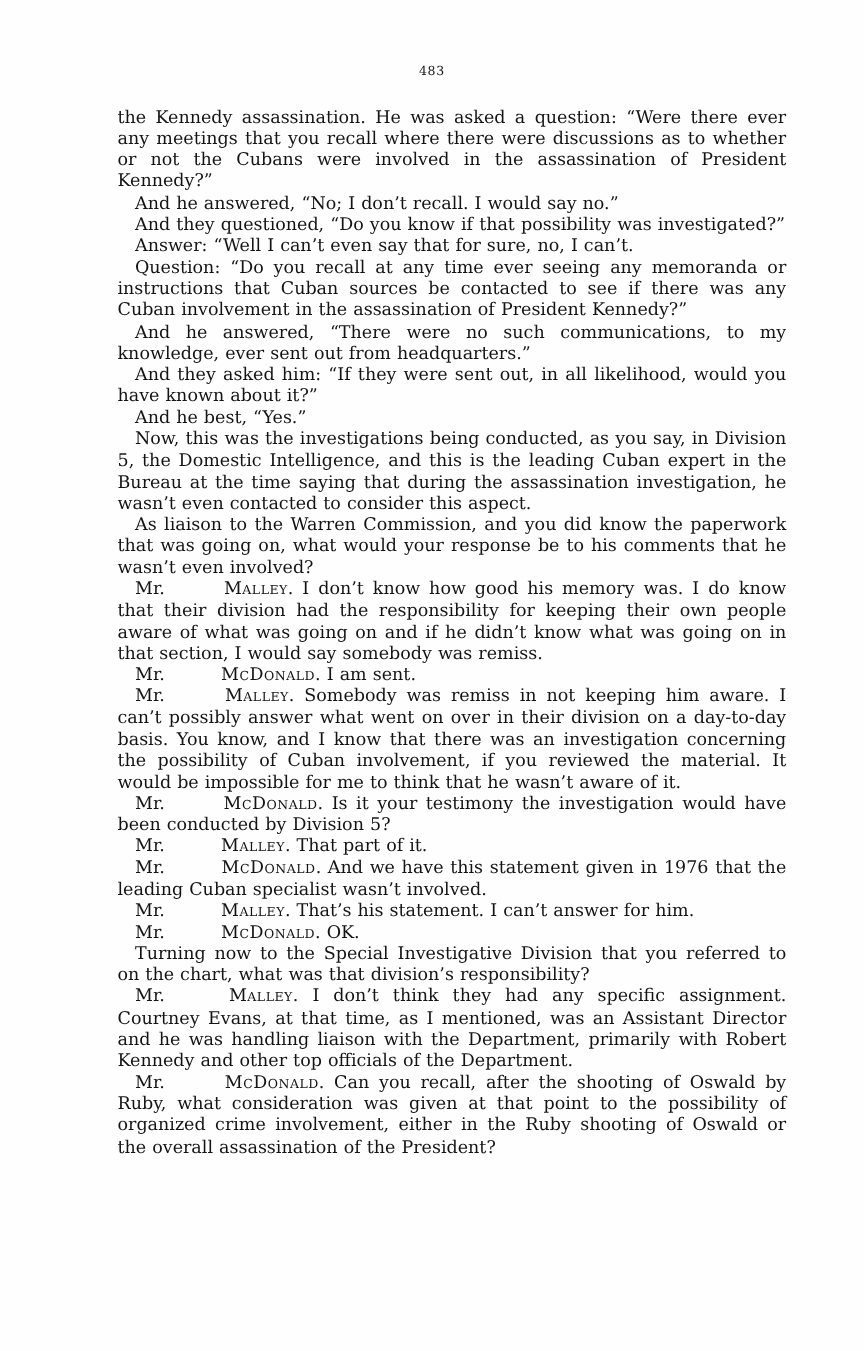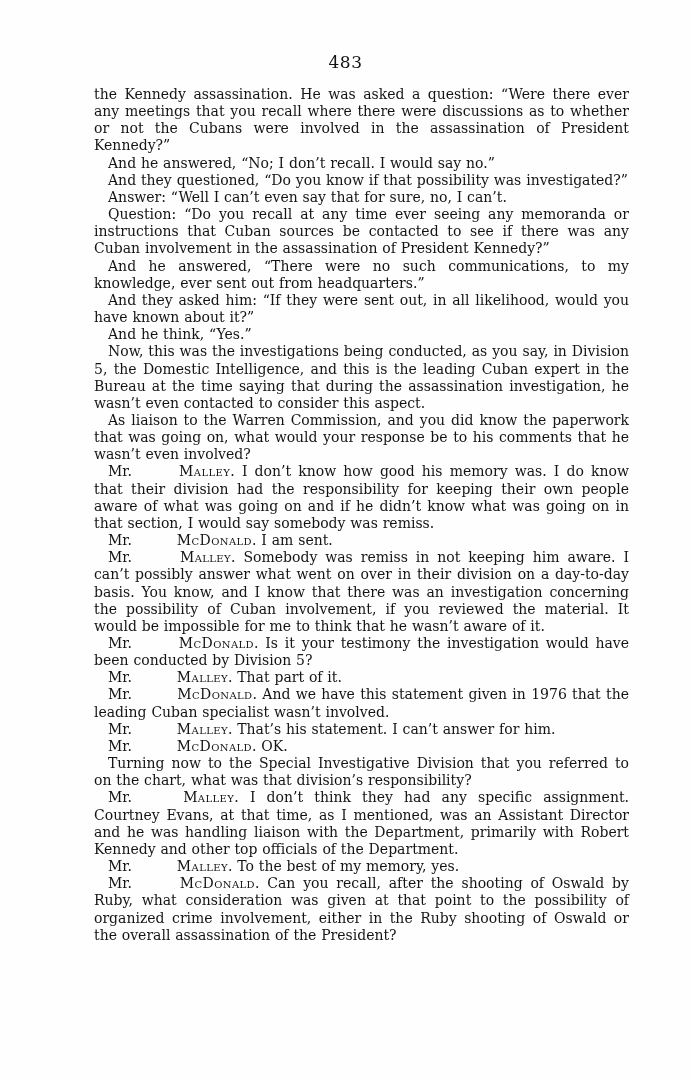--- a/index.html
+++ b/index.html
@@ -16,21 +16,21 @@
     color: #141414;
     font-family: "DejaVu Serif", "Liberation Serif", serif;
     overflow: hidden;
   }
   .page-number {
     position: absolute;
     top: 52px;
     left: 78px;
     width: 535px;
     text-align: center;
-    font-size: 17px;
+    font-size: 10px;
     letter-spacing: 0.5px;
   }
   .transcript {
     position: absolute;
     top: 86px;
     left: 94px;
     width: 535px;
     font-size: 14px;
     line-height: 17.15px;
     text-align: justify;
@@ -56,29 +56,28 @@
 <div class="page">
   <div class="page-number">483</div>
   <div class="transcript">
       <p class="para"><span class="para-text">the Kennedy assassination. He was asked a question: “Were there ever any meetings that you recall where there were discussions as to whether or not the Cubans were involved in the assassination of President Kennedy?”</span></p>
       <p class="para indent"><span class="para-text">And he answered, “No; I don’t recall. I would say no.”</span></p>
       <p class="para indent"><span class="para-text">And they questioned, “Do you know if that possibility was investigated?”</span></p>
       <p class="para indent"><span class="para-text">Answer: “Well I can’t even say that for sure, no, I can’t.</span></p>
       <p class="para indent"><span class="para-text">Question: “Do you recall at any time ever seeing any memoranda or instructions that Cuban sources be contacted to see if there was any Cuban involvement in the assassination of President Kennedy?”</span></p>
       <p class="para indent"><span class="para-text">And he answered, “There were no such communications, to my knowledge, ever sent out from headquarters.”</span></p>
       <p class="para indent"><span class="para-text">And they asked him: “If they were sent out, in all likelihood, would you have known about it?”</span></p>
-      <p class="para indent"><span class="para-text">And he think, “Yes.”</span></p>
+      <p class="para indent"><span class="para-text">And he best, “Yes.”</span></p>
       <p class="para indent"><span class="para-text">Now, this was the investigations being conducted, as you say, in Division 5, the Domestic Intelligence, and this is the leading Cuban expert in the Bureau at the time saying that during the assassination investigation, he wasn’t even contacted to consider this aspect.</span></p>
       <p class="para indent"><span class="para-text">As liaison to the Warren Commission, and you did know the paperwork that was going on, what would your response be to his comments that he wasn’t even involved?</span></p>
       <p class="para indent"><span class="speaker"><span class="sp-prefix">Mr. </span><span class="sp-name">Malley</span><span class="sp-period">. </span></span><span class="para-text">I don’t know how good his memory was. I do know that their division had the responsibility for keeping their own people aware of what was going on and if he didn’t know what was going on in that section, I would say somebody was remiss.</span></p>
       <p class="para indent"><span class="speaker"><span class="sp-prefix">Mr. </span><span class="sp-name">McDonald</span><span class="sp-period">. </span></span><span class="para-text">I am sent.</span></p>
       <p class="para indent"><span class="speaker"><span class="sp-prefix">Mr. </span><span class="sp-name">Malley</span><span class="sp-period">. </span></span><span class="para-text">Somebody was remiss in not keeping him aware. I can’t possibly answer what went on over in their division on a day-to-day basis. You know, and I know that there was an investigation concerning the possibility of Cuban involvement, if you reviewed the material. It would be impossible for me to think that he wasn’t aware of it.</span></p>
       <p class="para indent"><span class="speaker"><span class="sp-prefix">Mr. </span><span class="sp-name">McDonald</span><span class="sp-period">. </span></span><span class="para-text">Is it your testimony the investigation would have been conducted by Division 5?</span></p>
       <p class="para indent"><span class="speaker"><span class="sp-prefix">Mr. </span><span class="sp-name">Malley</span><span class="sp-period">. </span></span><span class="para-text">That part of it.</span></p>
       <p class="para indent"><span class="speaker"><span class="sp-prefix">Mr. </span><span class="sp-name">McDonald</span><span class="sp-period">. </span></span><span class="para-text">And we have this statement given in 1976 that the leading Cuban specialist wasn’t involved.</span></p>
       <p class="para indent"><span class="speaker"><span class="sp-prefix">Mr. </span><span class="sp-name">Malley</span><span class="sp-period">. </span></span><span class="para-text">That’s his statement. I can’t answer for him.</span></p>
       <p class="para indent"><span class="speaker"><span class="sp-prefix">Mr. </span><span class="sp-name">McDonald</span><span class="sp-period">. </span></span><span class="para-text">OK.</span></p>
       <p class="para indent"><span class="para-text">Turning now to the Special Investigative Division that you referred to on the chart, what was that division’s responsibility?</span></p>
       <p class="para indent"><span class="speaker"><span class="sp-prefix">Mr. </span><span class="sp-name">Malley</span><span class="sp-period">. </span></span><span class="para-text">I don’t think they had any specific assignment. Courtney Evans, at that time, as I mentioned, was an Assistant Director and he was handling liaison with the Department, primarily with Robert Kennedy and other top officials of the Department.</span></p>
-      <p class="para indent"><span class="speaker"><span class="sp-prefix">Mr. </span><span class="sp-name">Malley</span><span class="sp-period">. </span></span><span class="para-text">To the best of my memory, yes.</span></p>
       <p class="para indent"><span class="speaker"><span class="sp-prefix">Mr. </span><span class="sp-name">McDonald</span><span class="sp-period">. </span></span><span class="para-text">Can you recall, after the shooting of Oswald by Ruby, what consideration was given at that point to the possibility of organized crime involvement, either in the Ruby shooting of Oswald or the overall assassination of the President?</span></p>
     </div>
 </div>
 
 </body></html>

